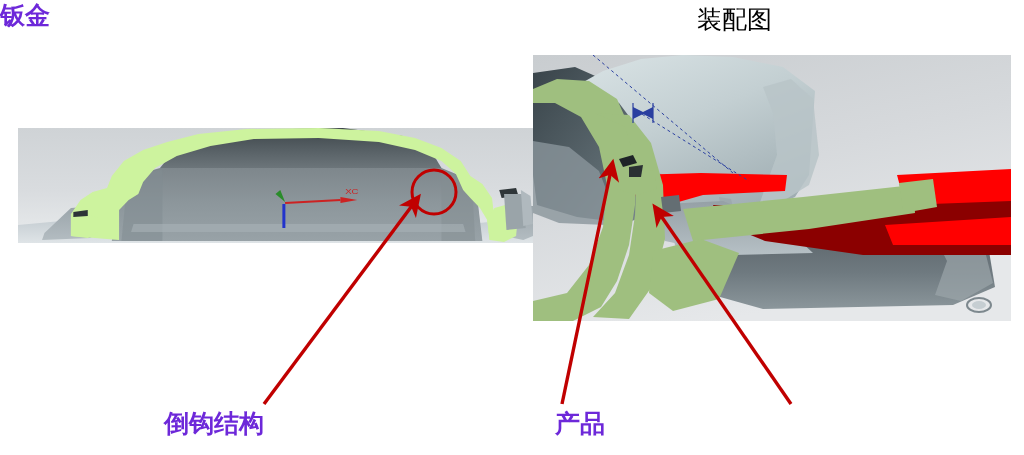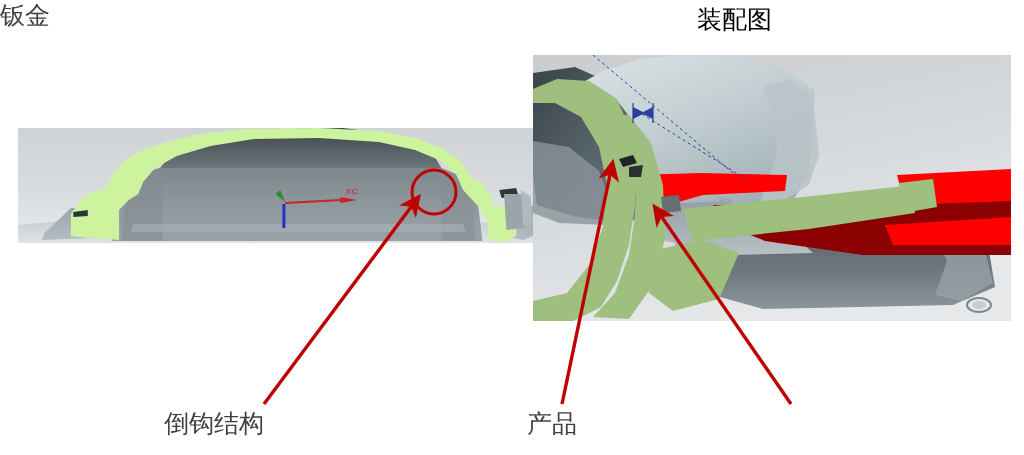--- a/index.html
+++ b/index.html
@@ -58,25 +58,26 @@
     width: 1024px;
     height: 455px;
     pointer-events: none;
   }
 
   
   .callout {
     position: absolute;
     font-size: 25px;
     line-height: 30px;
-    color: #404040;
+    color: #6d28d9;
     white-space: nowrap;
+    font-weight: bold;
   }
   #label-undercut { left: 164px; top: 408px; }
-  #label-product  { left: 527px; top: 408px; text-align: center; }
+  #label-product  { left: 555px; top: 408px; text-align: center; }
 </style>
 </head>
 <body>
 
 <div class="doc-title">装配图</div>
 
 <div class="figure" id="fig-section">
   <svg viewBox="0 0 458 115" preserveAspectRatio="none">
     <defs>
       <linearGradient id="secBg" x1="0" y1="0" x2="0" y2="1">

